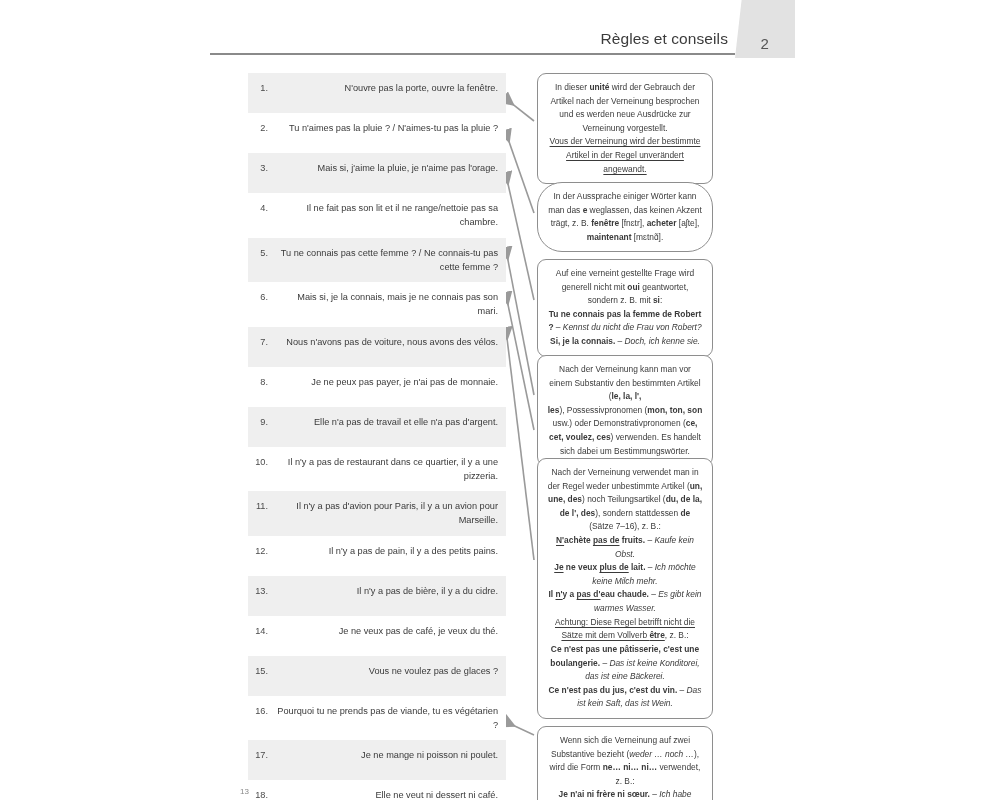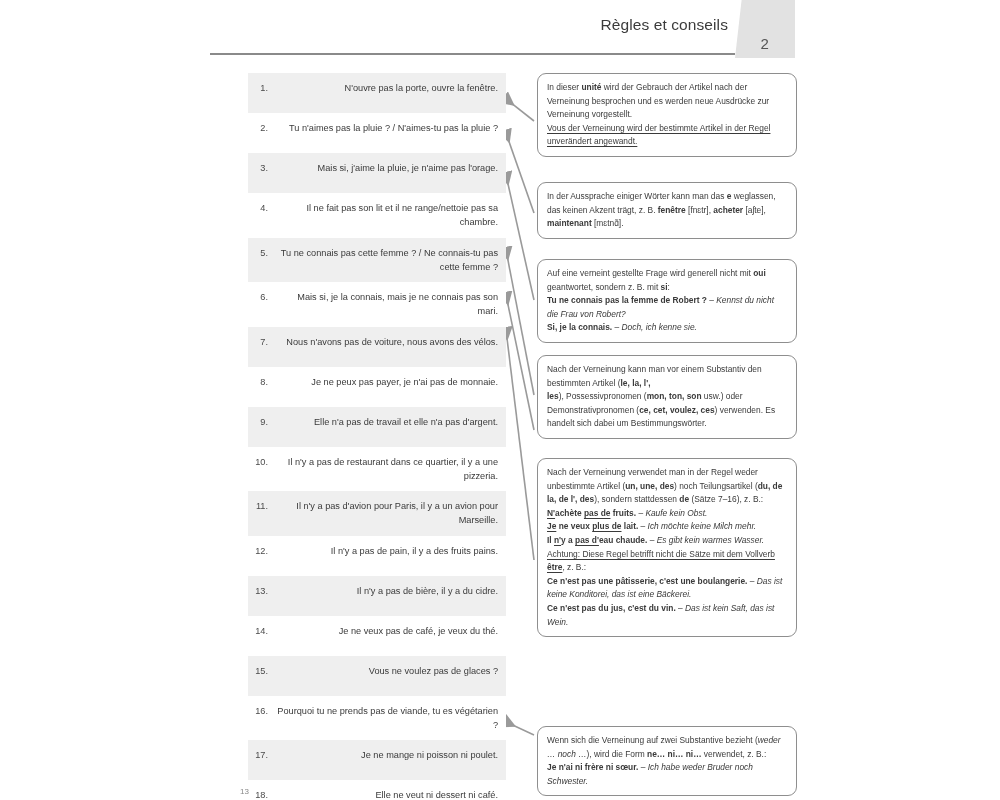--- a/index.html
+++ b/index.html
@@ -32,21 +32,21 @@
   }
   #page-tab-number {
     position: absolute;
     left: 735px; top: 0px;
     width: 60px; height: 52px;
     display: flex; align-items: flex-end; justify-content: center;
     font-size: 15px; color: #555; letter-spacing: .5px;
   }
   #page-title {
     position: absolute;
-    left: 300px; top: 16px;
+    left: 300px; top: 30px;
     width: 428px;
     text-align: right;
     font-size: 15.5px;
     color: #3b3b3b;
     letter-spacing: .1px;
   }
 
   
   #sentence-list {
     position: absolute;
@@ -71,28 +71,29 @@
     text-align: right;
     padding-right: 8px;
     color: #4a4a4a;
   }
   .sentence-row .txt { flex: 1 1 auto; text-align: right; }
 
   
   .info-box {
     position: absolute;
     left: 537px;
-    width: 260px;
+    width: 176px;
     border: 1.4px solid #8e8e8e;
     border-radius: 9px;
     background: #ffffff;
     padding: 7px 9px;
     font-size: 8.4px;
     line-height: 1.62;
     color: #3a3a3a;
+    text-align: center;
   }
   .info-box b { font-weight: bold; }
   .info-box i { font-style: italic; }
   .info-box u { text-decoration: underline; text-underline-offset: 1.5px; }
 
   
   #arrow-layer {
     position: absolute;
     left: 0; top: 0;
     width: 1000px; height: 800px;
@@ -177,21 +178,21 @@
       <div class="sentence-row plain">
         <span class="num">10.</span>
         <span class="txt">Il n'y a pas de restaurant dans ce quartier, il y a une pizzeria.</span>
       </div>
       <div class="sentence-row shaded">
         <span class="num">11.</span>
         <span class="txt">Il n'y a pas d'avion pour Paris, il y a un avion pour Marseille.</span>
       </div>
       <div class="sentence-row plain">
         <span class="num">12.</span>
-        <span class="txt">Il n'y a pas de pain, il y a des fruits pains.</span>
+        <span class="txt">Il n'y a pas de pain, il y a des petits pains.</span>
       </div>
       <div class="sentence-row shaded">
         <span class="num">13.</span>
         <span class="txt">Il n'y a pas de bière, il y a du cidre.</span>
       </div>
       <div class="sentence-row plain">
         <span class="num">14.</span>
         <span class="txt">Je ne veux pas de café, je veux du thé.</span>
       </div>
       <div class="sentence-row shaded">
@@ -206,21 +207,21 @@
         <span class="num">17.</span>
         <span class="txt">Je ne mange ni poisson ni poulet.</span>
       </div>
       <div class="sentence-row plain">
         <span class="num">18.</span>
         <span class="txt">Elle ne veut ni dessert ni café.</span>
       </div>
     </div>
 
   <div class="info-box" id="ib0" style="top:73px;">In dieser <b>unité</b> wird der Gebrauch der Artikel nach der Verneinung besprochen und es werden neue Ausdrücke zur Verneinung vorgestellt.<br><u>Vous der Verneinung wird der bestimmte Artikel in der Regel unverändert angewandt.</u></div>
-  <div class="info-box" id="ib1" style="top:182px;">In der Aussprache einiger Wörter kann man das <b>e</b> weglassen, das keinen Akzent trägt, z.&nbsp;B. <b>fenêtre</b> [fnɛtr], <b>acheter</b> [aʃte], <b>maintenant</b> [mɛtnɑ̃].</div>
+  <div class="info-box" id="ib1" style="top:182px;border-radius:25px;">In der Aussprache einiger Wörter kann man das <b>e</b> weglassen, das keinen Akzent trägt, z.&nbsp;B. <b>fenêtre</b> [fnɛtr], <b>acheter</b> [aʃte], <b>maintenant</b> [mɛtnɑ̃].</div>
   <div class="info-box" id="ib2" style="top:259px;">Auf eine verneint gestellte Frage wird generell nicht mit <b>oui</b> geantwortet, sondern z.&nbsp;B. mit <b>si</b>:<br><b>Tu ne connais pas la femme de Robert ?</b> – <i>Kennst du nicht die Frau von Robert?</i><br><b>Si, je la connais.</b> – <i>Doch, ich kenne sie.</i></div>
   <div class="info-box" id="ib3" style="top:355px;">Nach der Verneinung kann man vor einem Substantiv den bestimmten Artikel (<b>le, la, l',<br>les</b>), Possessivpronomen (<b>mon, ton, son</b> usw.) oder Demonstrativpronomen (<b>ce, cet, voulez, ces</b>) verwenden. Es handelt sich dabei um Bestimmungswörter.</div>
   <div class="info-box" id="ib4" style="top:458px;">Nach der Verneinung verwendet man in der Regel weder unbestimmte Artikel (<b>un, une, des</b>) noch Teilungsartikel (<b>du, de la, de l', des</b>), sondern stattdessen <b>de</b> (Sätze 7–16), z.&nbsp;B.:<br><b><u>N'</u>achète <u>pas de</u> fruits.</b> – <i>Kaufe kein Obst.</i><br><b><u>Je</u> ne veux <u>plus de</u> lait.</b> – <i>Ich möchte keine Milch mehr.</i><br><b>Il <u>n'</u>y a <u>pas d'</u>eau chaude.</b> – <i>Es gibt kein warmes Wasser.</i><br><u>Achtung: Diese Regel betrifft nicht die Sätze mit dem Vollverb <b>être</b></u>, z.&nbsp;B.:<br><b>Ce n'est pas une pâtisserie, c'est une boulangerie.</b> – <i>Das ist keine Konditorei, das ist eine Bäckerei.</i><br><b>Ce n'est pas du jus, c'est du vin.</b> – <i>Das ist kein Saft, das ist Wein.</i></div>
   <div class="info-box" id="ib5" style="top:726px;">Wenn sich die Verneinung auf zwei Substantive bezieht (<i>weder … noch …</i>), wird die Form <b>ne… ni… ni…</b> verwendet, z.&nbsp;B.:<br><b>Je n'ai ni frère ni sœur.</b> – <i>Ich habe weder Bruder noch Schwester.</i></div>
 
   <div id="folio"><span>13</span></div>
 
 </div>
 
 </body></html>

